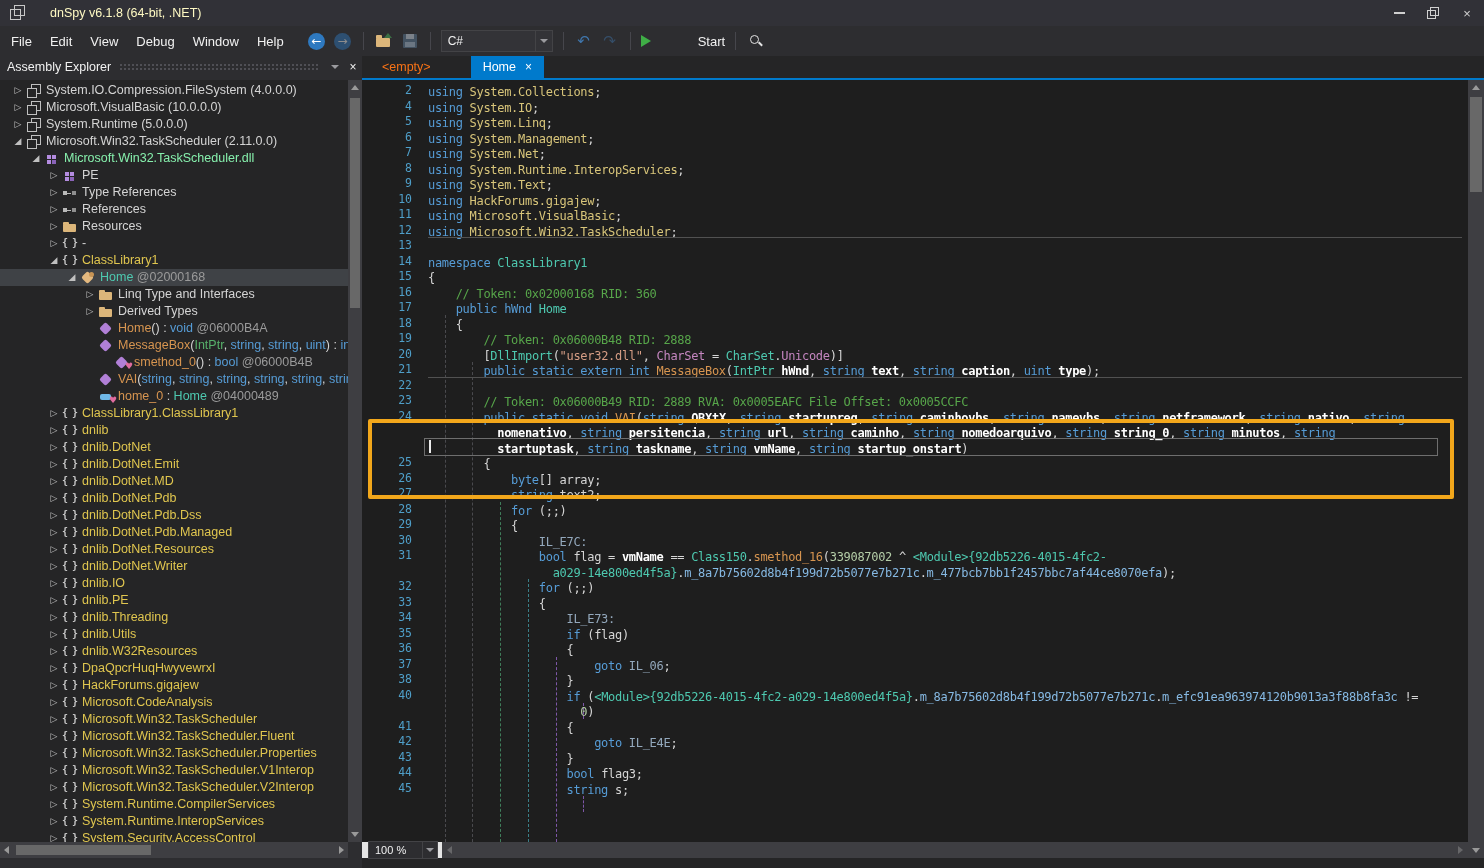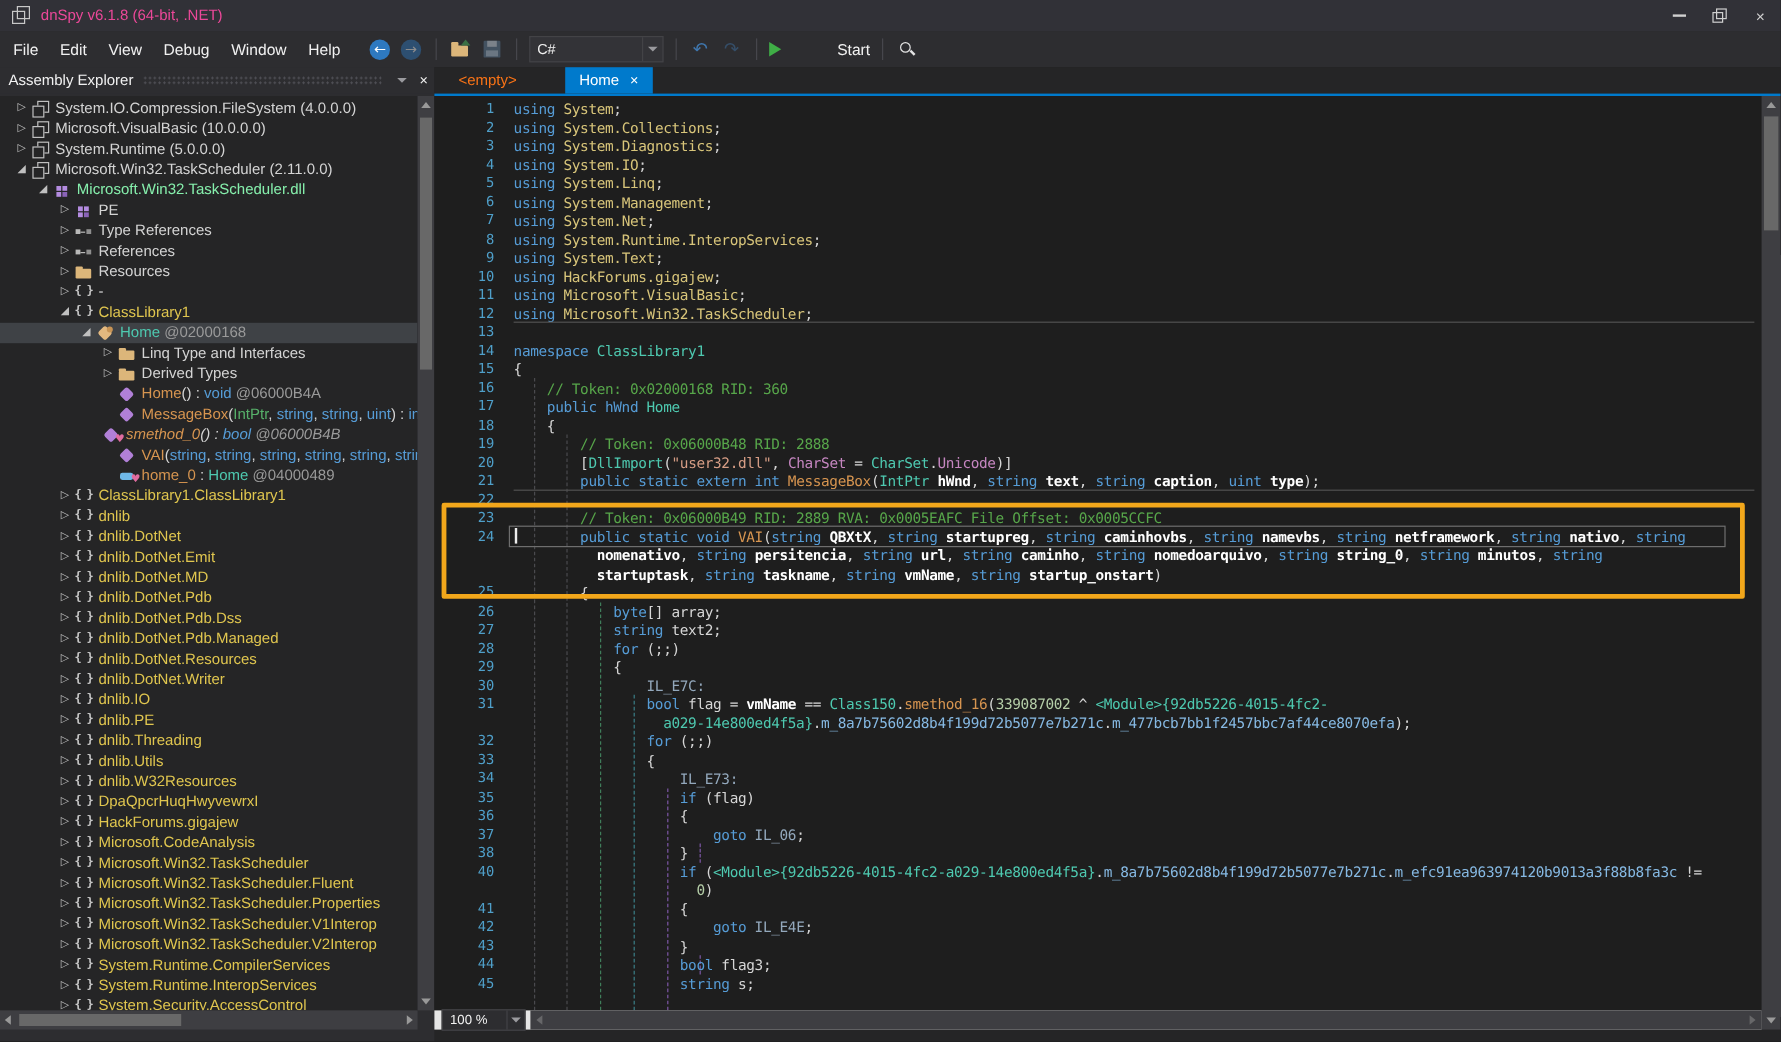--- a/index.html
+++ b/index.html
@@ -4,21 +4,21 @@
 <style>
   html,body{margin:0;padding:0;background:#1e1e1e;}
   #app{position:relative;width:1484px;height:868px;background:#2d2d30;overflow:hidden;
        font-family:"Liberation Sans",sans-serif;color:#d4d4d4;}
 
   
   #titlebar{position:absolute;left:0;top:0;right:0;height:26px;background:#313137;display:flex;align-items:center;}
   .app-logo{position:relative;width:16px;height:16px;margin-left:9px;}
   .app-logo::before{content:"";position:absolute;left:1px;top:4px;width:9px;height:9px;border:1.5px solid #c8c8c8;}
   .app-logo::after{content:"";position:absolute;left:5px;top:0;width:9px;height:9px;border:1.5px solid #c8c8c8;}
-  #win-title{margin-left:9px;font-size:12.5px;color:#ec4899;}
+  #win-title{margin-left:25px;font-size:12.5px;color:#fef9c3;}
   #wincontrols{margin-left:auto;display:flex;height:100%;}
   .winbtn{width:34px;height:100%;display:flex;align-items:center;justify-content:center;color:#d0d0d0;font-size:13px;}
   .glyph-min{width:11px;height:2px;background:#d0d0d0;}
   .glyph-restore{position:relative;width:12px;height:12px;}
   .glyph-restore::before{content:"";position:absolute;left:0;top:3px;width:7px;height:7px;border:1px solid #d0d0d0;}
   .glyph-restore::after{content:"";position:absolute;left:3px;top:0;width:7px;height:7px;border:1px solid #d0d0d0;}
 
   
   #menubar{position:absolute;left:0;top:26px;right:0;height:30px;background:#2d2d30;display:flex;align-items:center;}
   .menu-item{padding:0 9px;font-size:13px;color:#f1f1f1;}
@@ -274,21 +274,21 @@
           <div class="trow" style="padding-left: 82px;">
             <span class="arrow"></span>
             <span class="icon ic-method"></span>
             <span class="tlabel"><span class="to">Home</span><span class="tw">() : </span><span class="tb">void</span><span class="tg"> @06000B4A</span></span>
           </div>
           <div class="trow" style="padding-left: 82px;">
             <span class="arrow"></span>
             <span class="icon ic-method"></span>
             <span class="tlabel"><span class="to">MessageBox</span><span class="tw">(</span><span class="tgr">IntPtr</span><span class="tw">, </span><span class="tb">string</span><span class="tw">, </span><span class="tb">string</span><span class="tw">, </span><span class="tb">uint</span><span class="tw">) : </span><span class="tb">int</span></span>
           </div>
-          <div class="trow" style="padding-left: 69px; font-style: italic;">
+          <div class="trow" style="padding-left: 98px;">
             <span class="arrow"></span>
             <span class="icon ic-method-private"></span>
             <span class="tlabel"><span class="to">smethod_0</span><span class="tw">() : </span><span class="tb">bool</span><span class="tg"> @06000B4B</span></span>
           </div>
           <div class="trow" style="padding-left: 82px;">
             <span class="arrow"></span>
             <span class="icon ic-method"></span>
             <span class="tlabel"><span class="to">VAI</span><span class="tw">(</span><span class="tb">string</span><span class="tw">, </span><span class="tb">string</span><span class="tw">, </span><span class="tb">string</span><span class="tw">, </span><span class="tb">string</span><span class="tw">, </span><span class="tb">string</span><span class="tw">, </span><span class="tb">strin</span></span>
           </div>
           <div class="trow" style="padding-left: 82px;">
@@ -455,23 +455,21 @@
         <span class="guide" style="left:83px;top:235px;height:527px;"></span>
         <span class="guide" style="left:110px;top:282px;height:480px;"></span>
         <span class="guide" style="left:138px;top:422px;height:340px;border-color:#3f7d5a;"></span>
         <span class="guide" style="left:166px;top:499px;height:263px;border-color:#3a7f88;"></span>
         <span class="guide" style="left:194px;top:577px;height:185px;border-color:#7e57a8;"></span>
         <span class="guide" style="left:221px;top:623px;height:16px;border-color:#7e57a8;"></span>
         <span class="guide" style="left:221px;top:716px;height:16px;border-color:#7e57a8;"></span>
 
         <div id="curline"></div>
         <div id="code">
-            <div class="crow"><span class="lnum">1</span><span class="ctext"><span class="sk">using </span><span class="sns">System</span><span class="sv">;</span></span></div>
             <div class="crow"><span class="lnum">2</span><span class="ctext"><span class="sk">using </span><span class="sns">System.Collections</span><span class="sv">;</span></span></div>
-            <div class="crow"><span class="lnum">3</span><span class="ctext"><span class="sk">using </span><span class="sns">System.Diagnostics</span><span class="sv">;</span></span></div>
             <div class="crow"><span class="lnum">4</span><span class="ctext"><span class="sk">using </span><span class="sns">System.IO</span><span class="sv">;</span></span></div>
             <div class="crow"><span class="lnum">5</span><span class="ctext"><span class="sk">using </span><span class="sns">System.Linq</span><span class="sv">;</span></span></div>
             <div class="crow"><span class="lnum">6</span><span class="ctext"><span class="sk">using </span><span class="sns">System.Management</span><span class="sv">;</span></span></div>
             <div class="crow"><span class="lnum">7</span><span class="ctext"><span class="sk">using </span><span class="sns">System.Net</span><span class="sv">;</span></span></div>
             <div class="crow"><span class="lnum">8</span><span class="ctext"><span class="sk">using </span><span class="sns">System.Runtime.InteropServices</span><span class="sv">;</span></span></div>
             <div class="crow"><span class="lnum">9</span><span class="ctext"><span class="sk">using </span><span class="sns">System.Text</span><span class="sv">;</span></span></div>
             <div class="crow"><span class="lnum">10</span><span class="ctext"><span class="sk">using </span><span class="sns">HackForums.gigajew</span><span class="sv">;</span></span></div>
             <div class="crow"><span class="lnum">11</span><span class="ctext"><span class="sk">using </span><span class="sns">Microsoft.VisualBasic</span><span class="sv">;</span></span></div>
             <div class="crow sep"><span class="lnum">12</span><span class="ctext"><span class="sk">using </span><span class="sns">Microsoft.Win32.TaskScheduler</span><span class="sv">;</span></span></div>
             <div class="crow"><span class="lnum">13</span><span class="ctext"></span></div>

